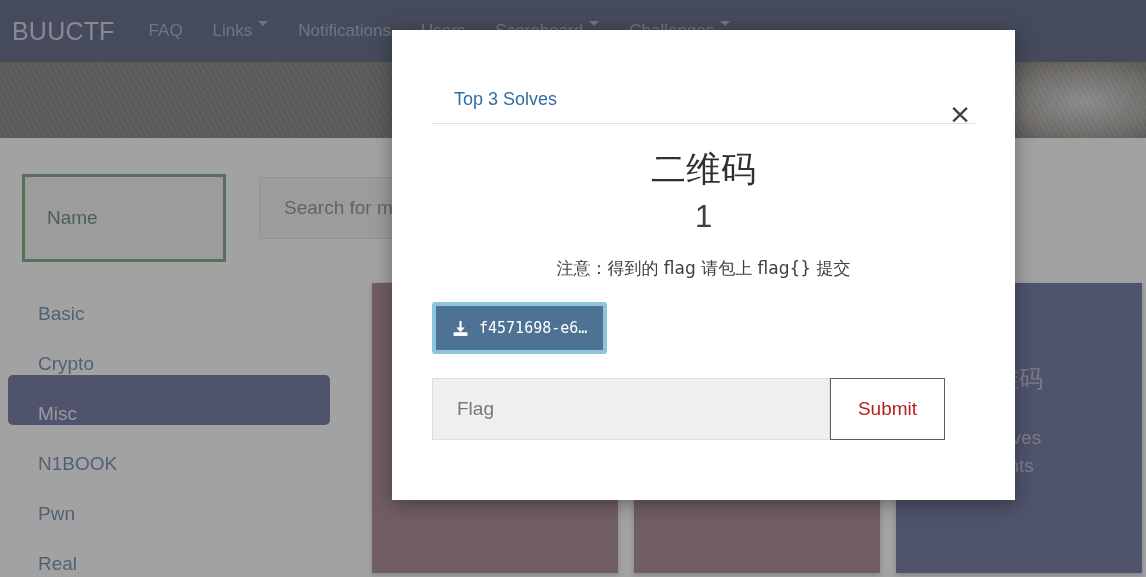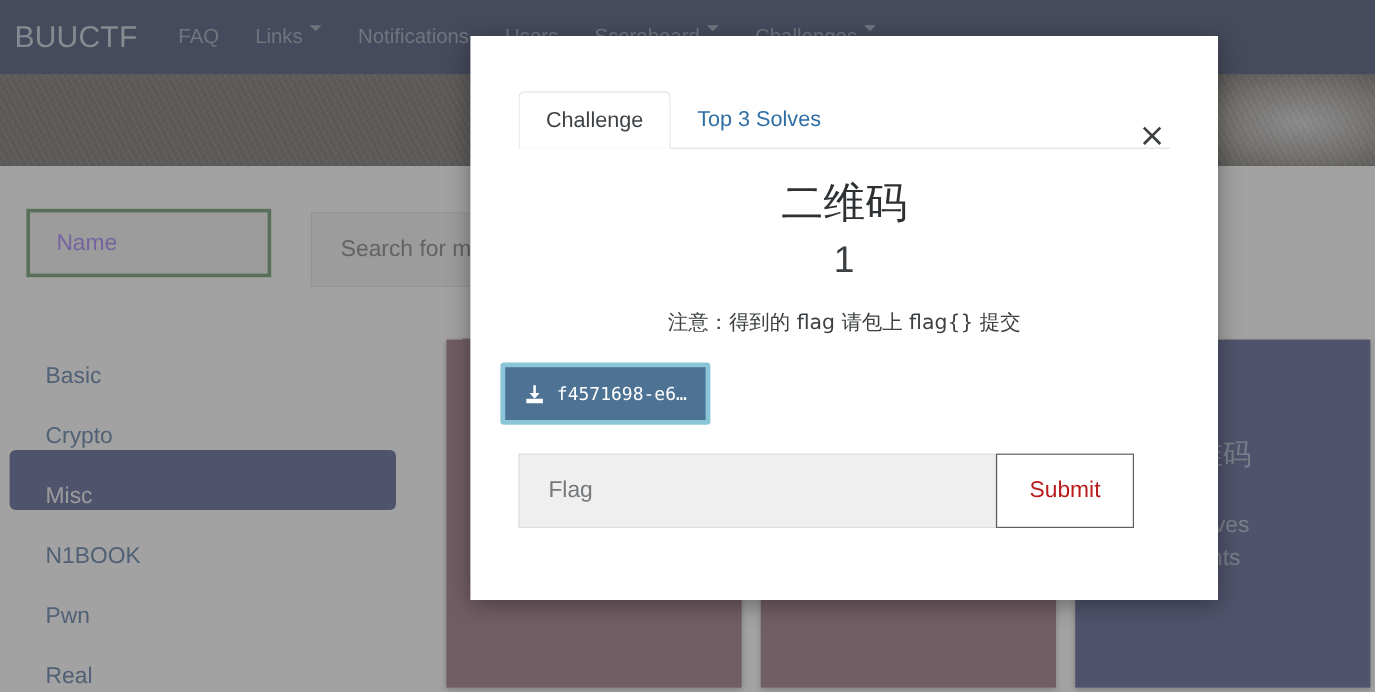--- a/index.html
+++ b/index.html
@@ -92,28 +92,28 @@
   
   .filter-row {
     position: absolute;
     top: 174px; left: 22px;
     display: flex;
     align-items: flex-start;
     gap: 33px;
   }
   .name-input {
     width: 204px;
-    height: 57px;
+    height: 88px;
     box-sizing: border-box;
     border: 3px solid #3e7a42;
     background: #f0f0f0;
     display: flex;
     align-items: center;
     padding-left: 22px;
-    color: #8b5cf6;
+    color: #14532d;
     font-size: 19px;
   }
   .search-input {
     width: 520px;
     height: 62px;
     box-sizing: border-box;
     border: 1px solid #d8d8d8;
     background: #f0f0f0;
     display: flex;
     align-items: center;
@@ -248,21 +248,21 @@
   }
   .chal-desc {
     margin-top: 22px;
     text-align: center;
     font-size: 17px;
     color: #3c4043;
     font-family: "DejaVu Sans", sans-serif;
   }
 
   .dl-wrap {
-    margin: 22px 0 0 25px;
+    margin: 22px 0 0 40px;
     display: inline-block;
     padding: 4px;
     border-radius: 3px;
     background: #8ac6d8;
   }
   .dl-btn {
     display: flex;
     align-items: center;
     gap: 10px;
     height: 44px;
@@ -381,23 +381,20 @@
         <div class="card-meta2">ints</div>
       </div>
     </div>
   </div>
 
   <div id="backdrop"></div>
 
   <div id="modal">
 
     <div class="tabs-row">
-      <div class="tab active">
-        <span>Challenge</span>
-      </div>
       <div class="tab link">
         <span>Top 3 Solves</span>
       </div>
     </div>
 
     <div class="close-x">×</div>
 
     <div class="chal-title">二维码</div>
     <div class="chal-value">1</div>
     <div class="chal-desc">注意：得到的 flag 请包上 flag{} 提交</div>

